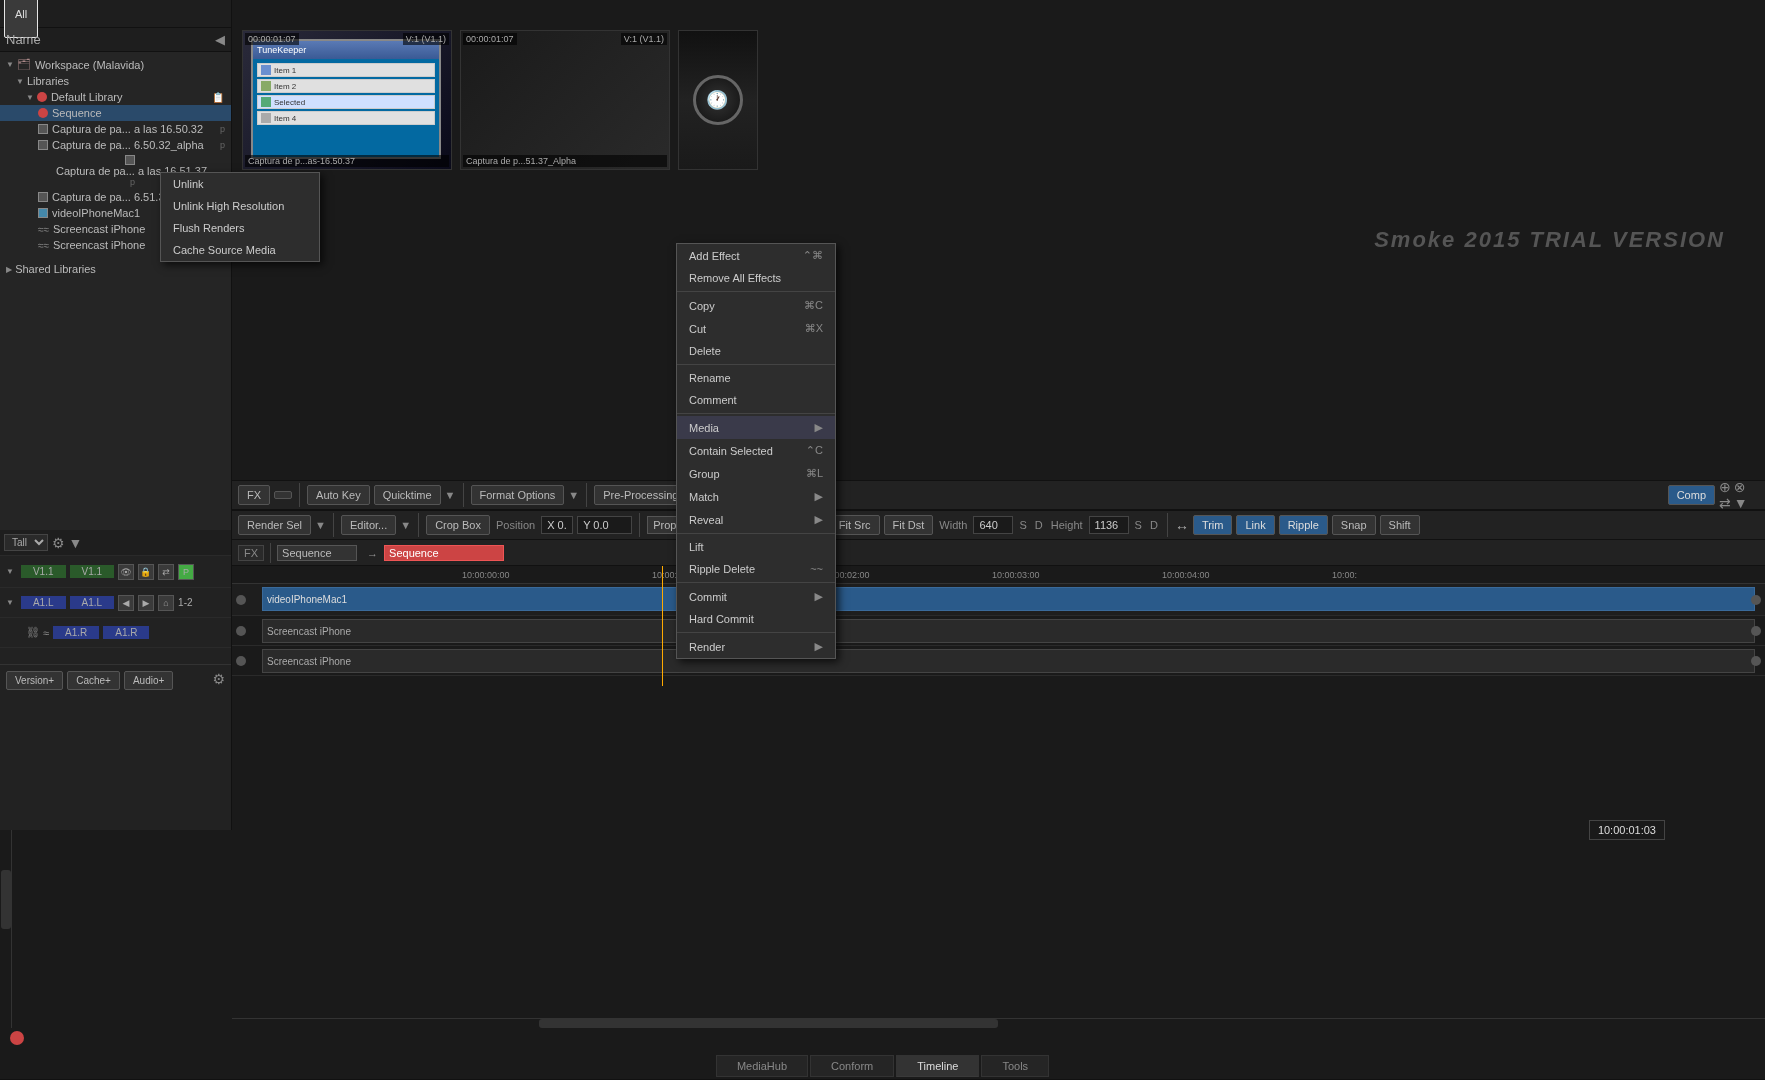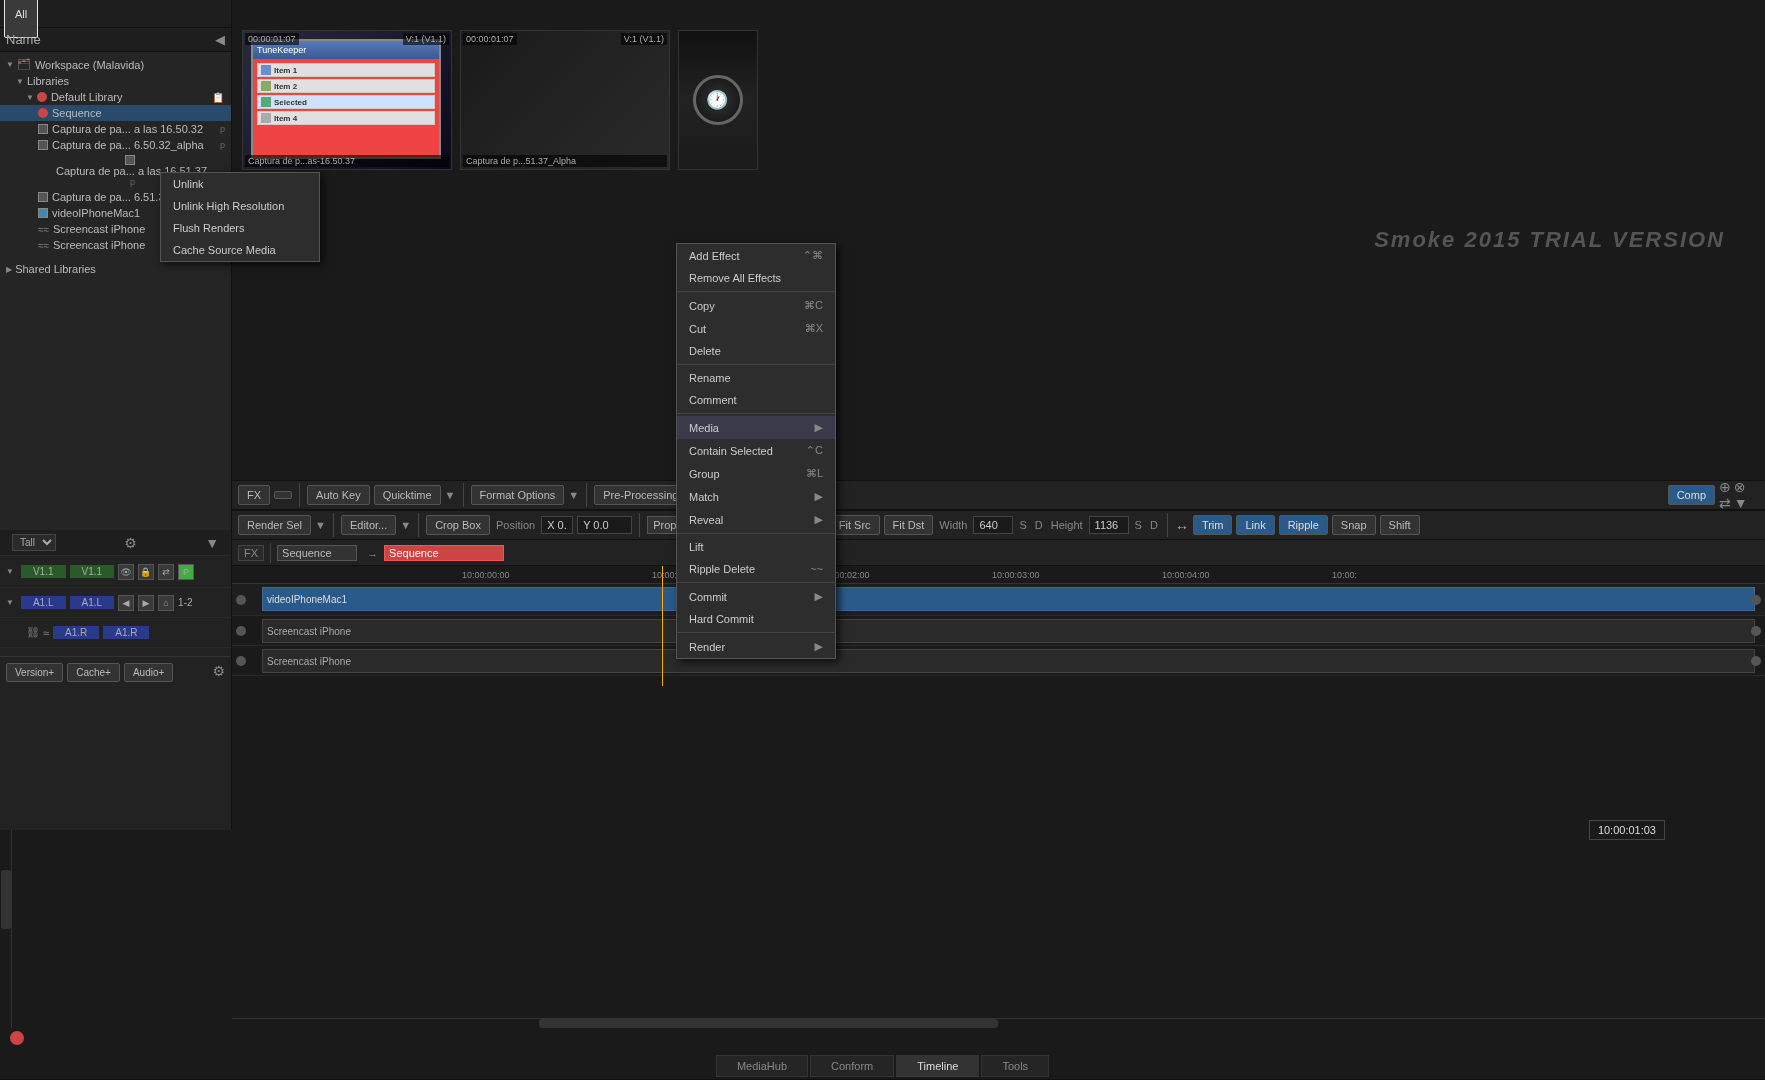--- a/index.html
+++ b/index.html
@@ -381,24 +381,23 @@
     }
     .inner-win-titlebar {
       height: 18px;
       background: linear-gradient(180deg, #5a7ab5 0%, #3a5a95 100%);
       display: flex;
       align-items: center;
       padding: 0 4px;
     }
     .inner-win-title { color: #fff; font-size: 9px; }
     .inner-win-body {
-      background: #ef4444;
+      background: #0369a1;
       padding: 4px;
       height: calc(100% - 18px);
-      font-weight: bold;
     }
     .inner-item {
       height: 14px;
       background: #e0e0e0;
       border: 1px solid #ccc;
       margin-bottom: 2px;
       display: flex;
       align-items: center;
       padding: 0 3px;
     }
@@ -614,21 +613,21 @@
 <div style="position:absolute;left:232px;top:540px;right:0;height:26px;background:#222;border-bottom:1px solid #111;display:flex;align-items:center;padding:0 6px;gap:6px;">
   <span style="color:#888;font-size:11px;background:#2a2a2a;border:1px solid #444;padding:1px 5px;">FX</span>
   <div style="height:20px;width:1px;background:#444;"></div>
   <input class="seq-input" value="Sequence" style="">
   <span style="color:#999;font-size:11px;margin-left:4px;">→</span>
   <input class="seq-input" style="background: rgb(204, 68, 68); border-color: rgb(238, 85, 85); color: rgb(255, 255, 255); width: 120px;" value="Sequence">
 </div>
 
 <div class="track-controls">
 
-  <div style="height:26px;background:#1e1e1e;border-bottom:1px solid #2a2a2a;display:flex;align-items:center;padding:0 12px;gap:4px;justify-content:space-between;">
+  <div style="height:26px;background:#1e1e1e;border-bottom:1px solid #2a2a2a;display:flex;align-items:center;padding:0 4px;gap:4px;">
     <select style="background:#2a2a2a;border:1px solid #444;color:#aaa;font-size:10px;padding:1px 3px;">
       <option>Tall</option>
     </select>
     <span style="color:#888;font-size:14px;">⚙</span>
     <span style="color:#888;font-size:14px;">▼</span>
   </div>
 
   <div class="track-label-row" style="height:32px;">
     <span class="triangle">▼</span>
     <span class="track-name">V1.1</span>
@@ -652,21 +651,21 @@
   <div class="track-label-row" style="height:30px;">
     <div style="width:16px;"></div>
     <div style="display:flex;align-items:center;gap:3px;">
       <span style="color:#888;">⛓</span>
       <span style="color:#888;">≈</span>
     </div>
     <span class="track-name blue">A1.R</span>
     <span class="track-name blue">A1.R</span>
   </div>
 
-  <div style="display:flex;gap:4px;padding:6px;border-top:1px solid #333;margin-top:8px;">
+  <div style="display:flex;gap:4px;padding:6px;border-top:1px solid #333;margin-top:16px;">
     <button class="toolbar-btn" style="font-size:10px;">Version+</button>
     <button class="toolbar-btn" style="font-size:10px;">Cache+</button>
     <button class="toolbar-btn" style="font-size:10px;">Audio+</button>
     <span style="color:#888;font-size:14px;margin-left:auto;">⚙</span>
   </div>
 </div>
 
 <div style="position:absolute;left:232px;top:566px;right:0;height:18px;background:#1a1a1a;border-bottom:1px solid #333;overflow:hidden;">
   <div style="display:flex;height:100%;align-items:center;">
     <span style="position:absolute;left:230px;font-size:9px;color:#888;">10:00:00:00</span>

